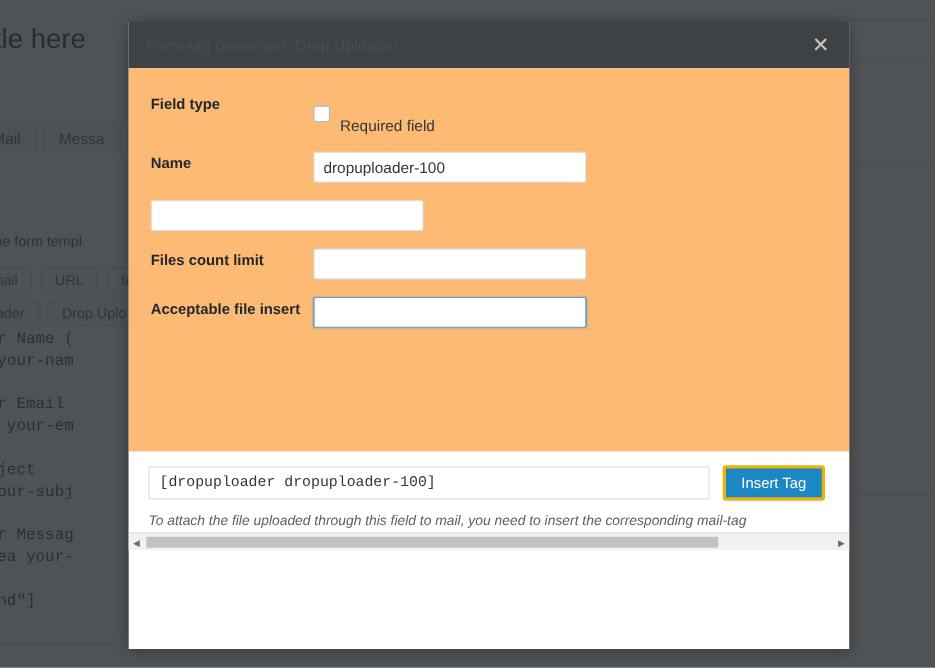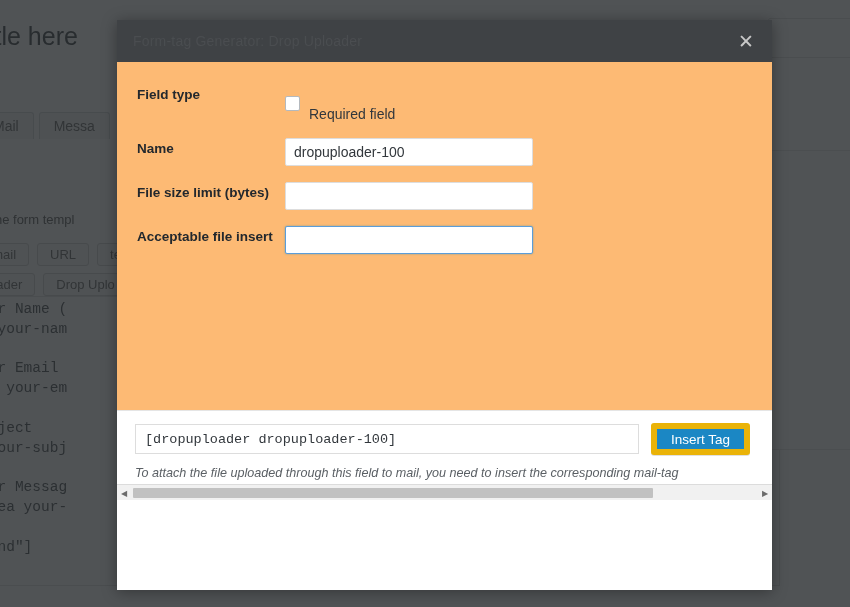--- a/index.html
+++ b/index.html
@@ -148,21 +148,21 @@
   .tag-line { display: flex; align-items: center; gap: 12px; }
   .tag-input {
     flex: 1; height: 30px;
     border: 1px solid #ddd; background: #fff;
     font-family: "Liberation Mono", monospace;
     font-size: 13.5px; color: #32373c;
     padding: 0 9px; outline: none;
   }
   .insert-btn {
     height: 32px; padding: 0 14px;
-    background: #1b87c4; border: 6px solid #eab308;
+    background: #1b87c4; border: 3px solid #eab308;
     border-radius: 3px; color: #fff;
     font-size: 13.5px; font-family: "Liberation Sans", sans-serif;
     cursor: pointer; white-space: nowrap;
     box-shadow: 0 1px 0 rgba(0,0,0,0.12);
   }
   .mailtag-note {
     margin-top: 9px;
     font-size: 12.6px; line-height: 18px;
     font-style: italic; color: #5b6065;
     max-width: 600px;
@@ -252,26 +252,31 @@
     </div>
 
     <div class="field-row">
       <div class="field-label">Name</div>
       <div class="field-control">
         <input class="txt" type="text" value="dropuploader-100" style="">
       </div>
     </div>
 
     <div class="field-row">
-      <div class="field-label">File size limit (bytes)</div>
       <div class="field-control">
         <input class="txt" type="text" value="" style="">
       </div>
     </div>
 
+    <div class="field-row">
+      <div class="field-label">Files count limit</div>
+      <div class="field-control">
+        <input class="txt" type="text" value="" style="">
+      </div>
+    </div>
 
     <div class="field-row">
       <div class="field-label">Acceptable file insert</div>
       <div class="field-control">
         <input class="txt focused" type="text" autofocus="" value="" style="">
       </div>
     </div>
 
 
     <div class="modal-footer">

